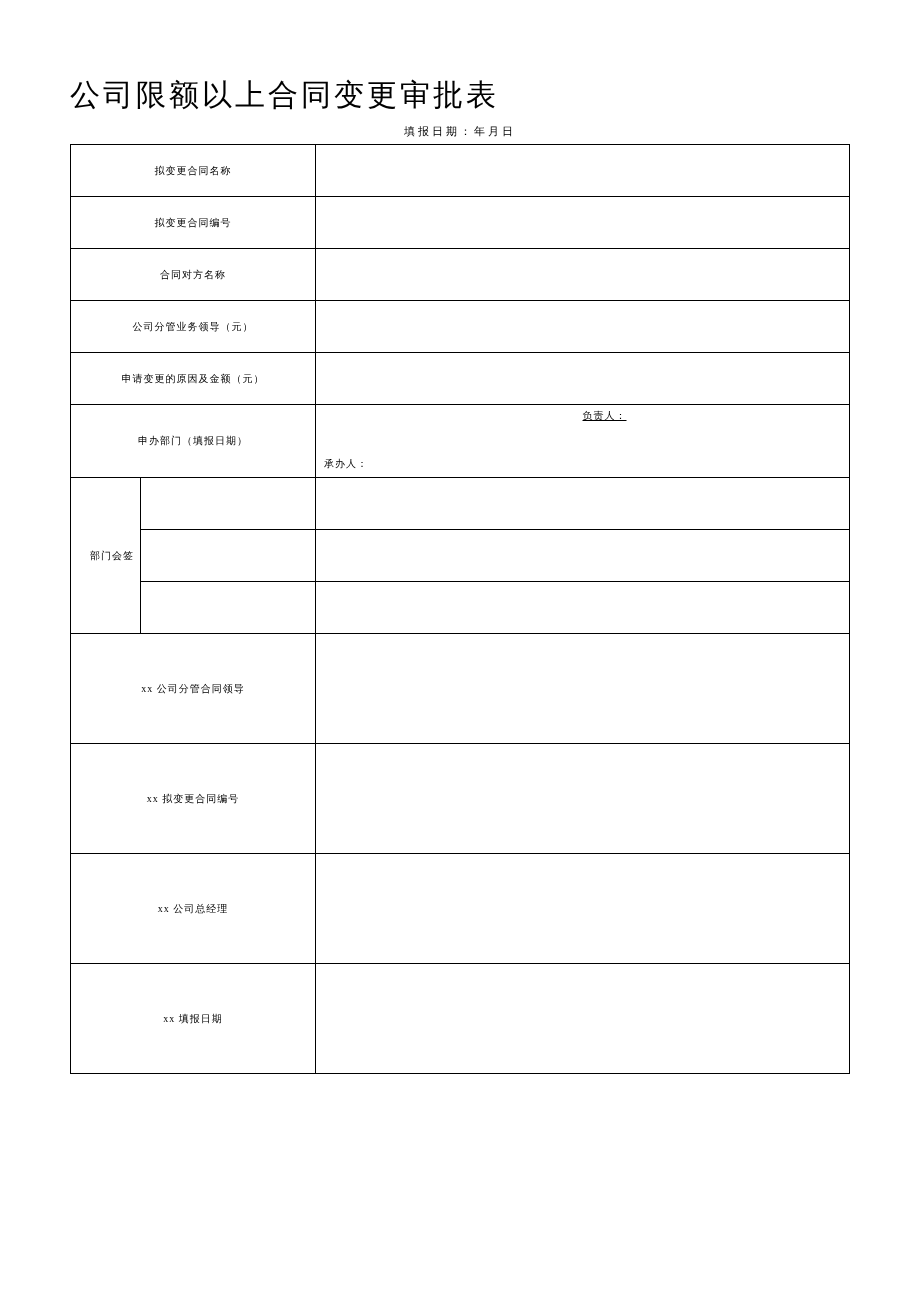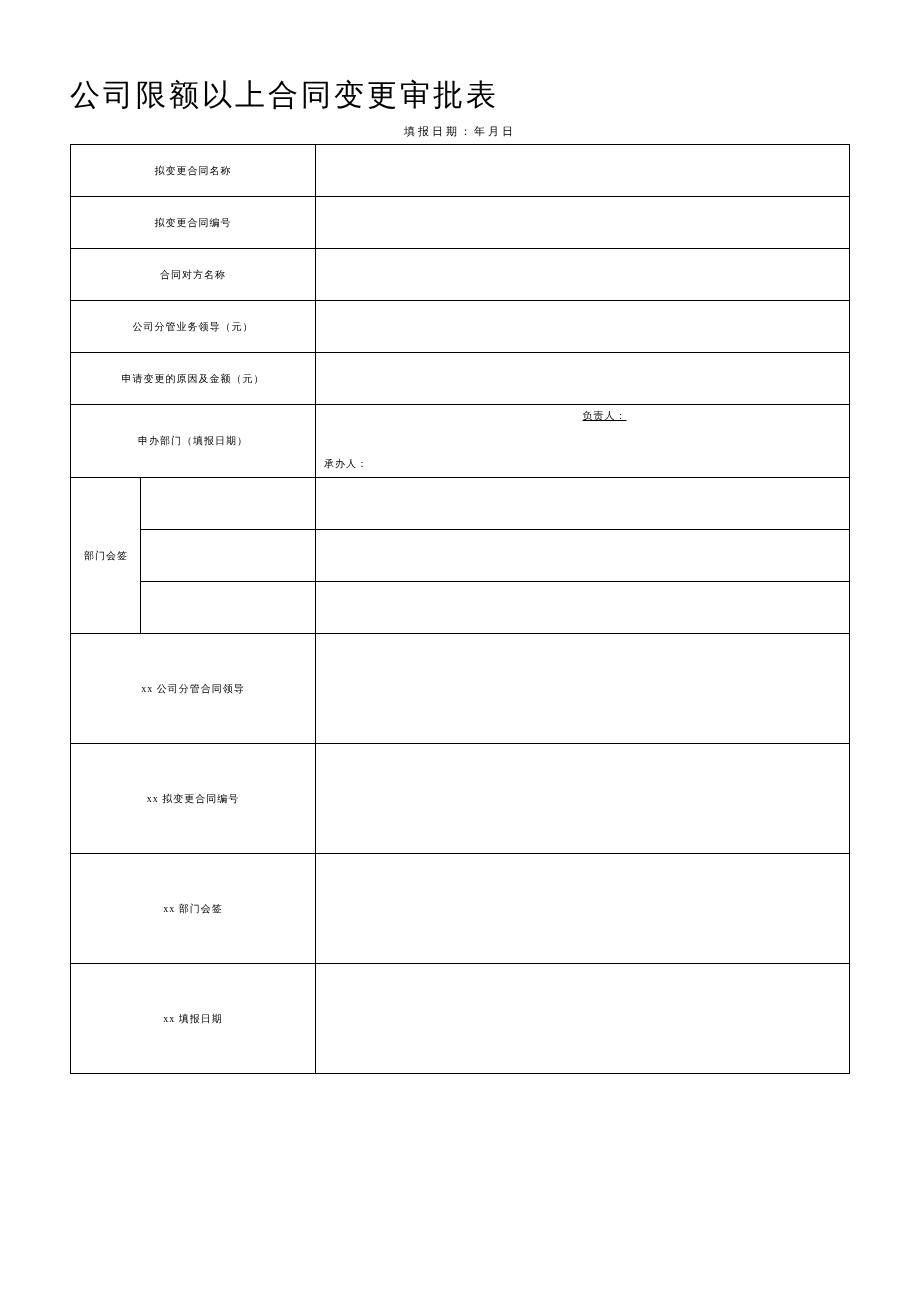--- a/index.html
+++ b/index.html
@@ -45,20 +45,21 @@
     .value-cell {
       padding: 4px 8px;
     }
     .sign-row {
       height: 46px;
     }
     .tall-row {
       height: 110px;
     }
     .dept-sign-label {
+      text-align: center;
       letter-spacing: 1px;
       padding-left: 13px;
     }
     .applicant-cell {
       vertical-align: bottom;
       padding: 4px 8px 6px 8px;
       height: 52px;
     }
     .applicant-row {
       display: flex;
@@ -137,21 +138,21 @@
     </tr>
     <tr class="tall-row">
       <td class="label-cell" colspan="2">xx 公司分管合同领导</td>
       <td class="value-cell"></td>
     </tr>
     <tr class="tall-row">
       <td class="label-cell" colspan="2">xx 拟变更合同编号</td>
       <td class="value-cell"></td>
     </tr>
     <tr class="tall-row">
-      <td class="label-cell" colspan="2">xx 部门会签</td>
+      <td class="label-cell" colspan="2">xx 公司总经理</td>
       <td class="value-cell"></td>
     </tr>
     <tr class="tall-row">
       <td class="label-cell" colspan="2">xx 填报日期</td>
       <td class="value-cell"></td>
     </tr>
   </tbody>
 </table>
 
 </body></html>

